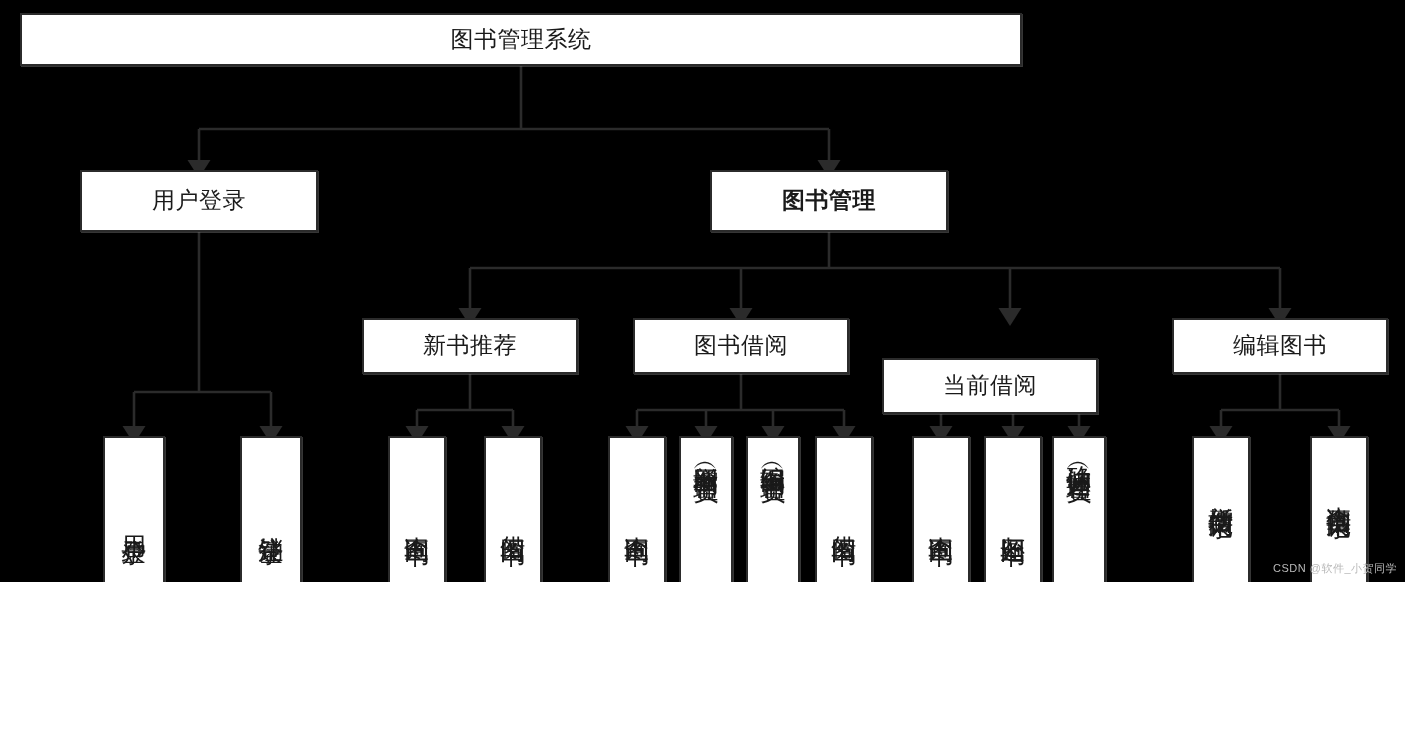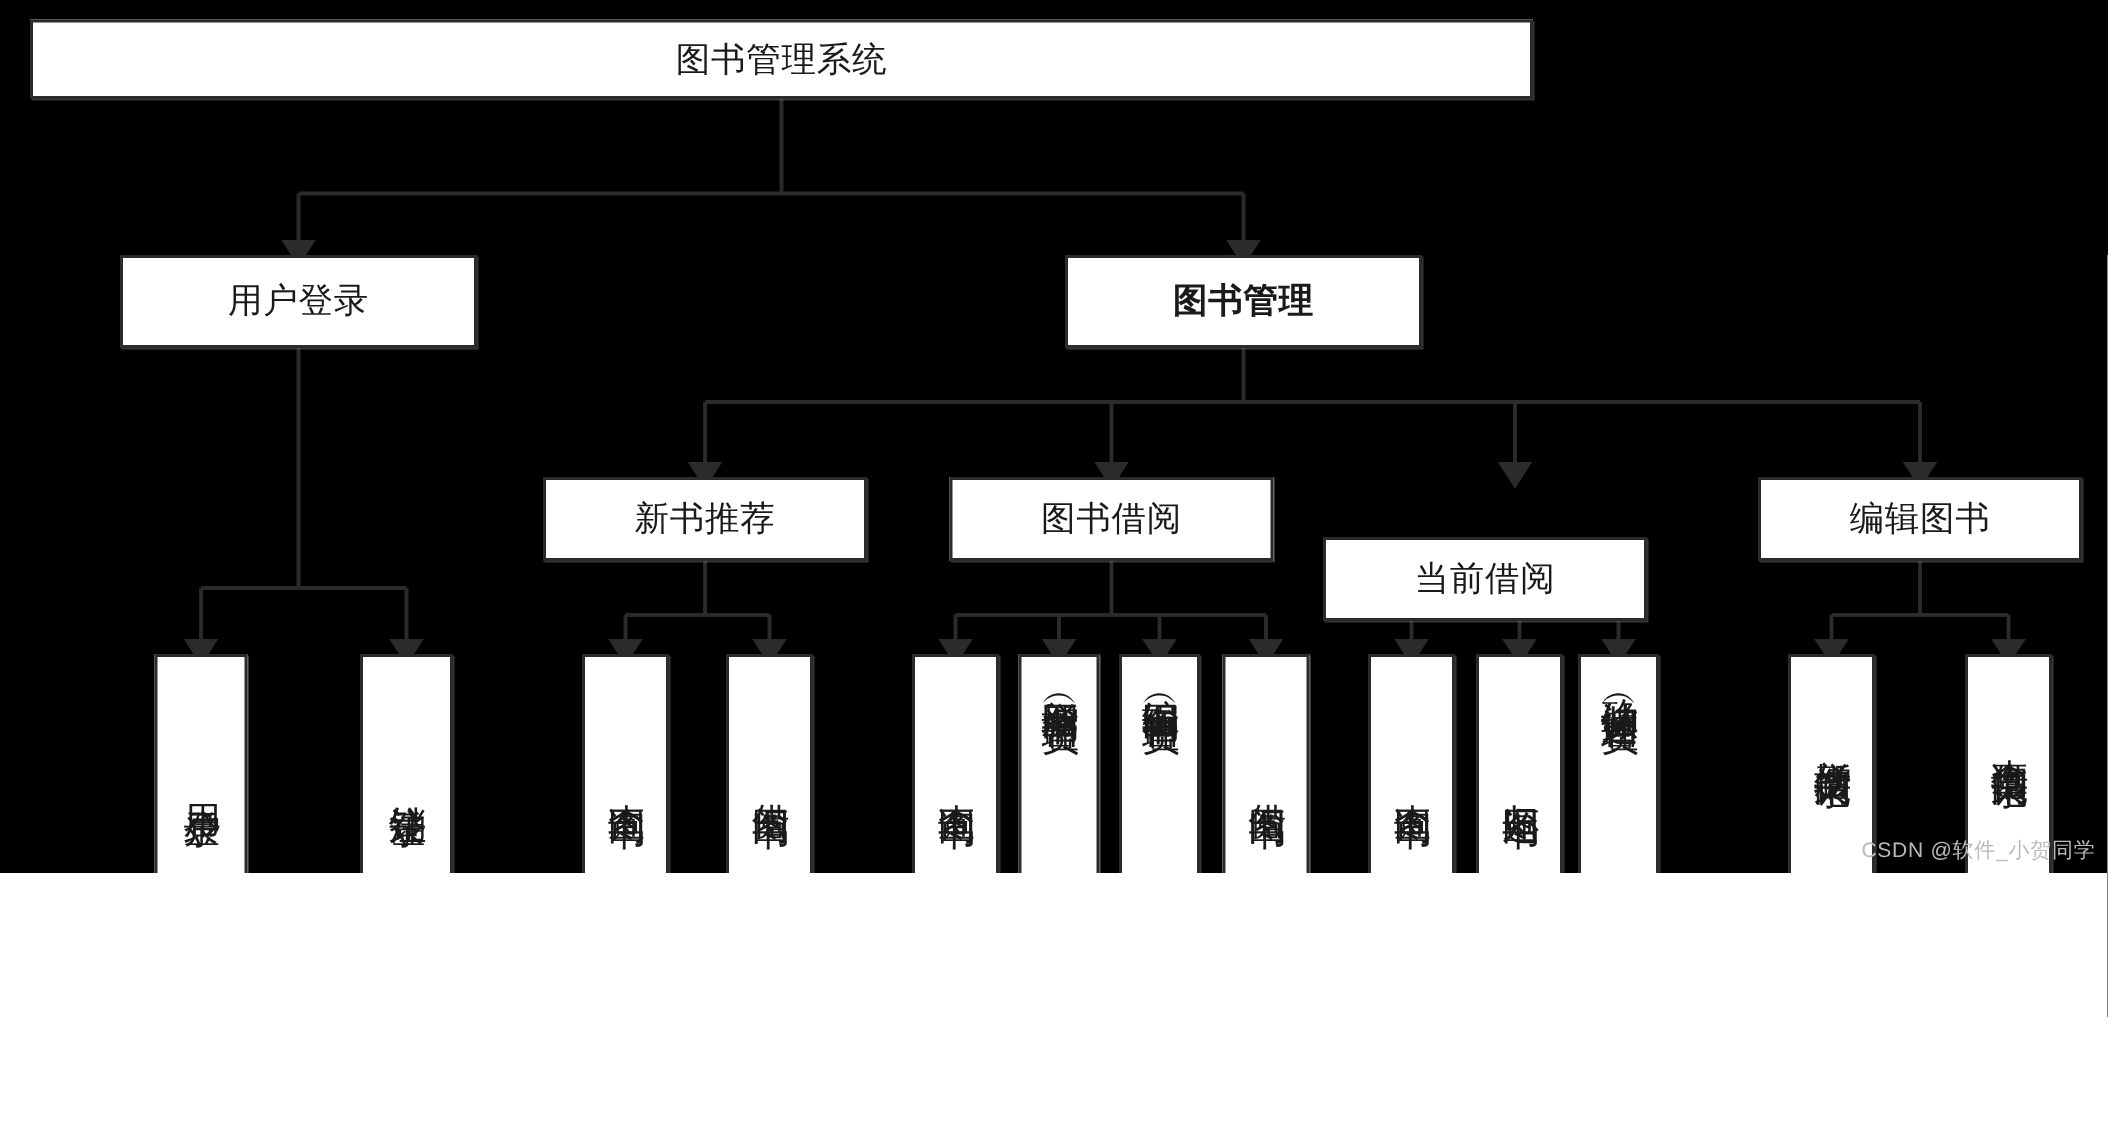--- a/index.html
+++ b/index.html
@@ -67,21 +67,21 @@
   .node.v.tall .node-label {
     margin-top: 0px;
   }
   .node.v.midlow .node-label {
     margin-top: 40px;
   }
   #watermark {
     position: absolute;
     right: 8px;
     bottom: 6px;
-    font-size: 14px;
+    font-size: 11px;
     color: #b9b9b9;
     white-space: nowrap;
     letter-spacing: 0.5px;
   }
 </style>
 </head>
 <body>
 
 <div id="diagram-canvas">
 

